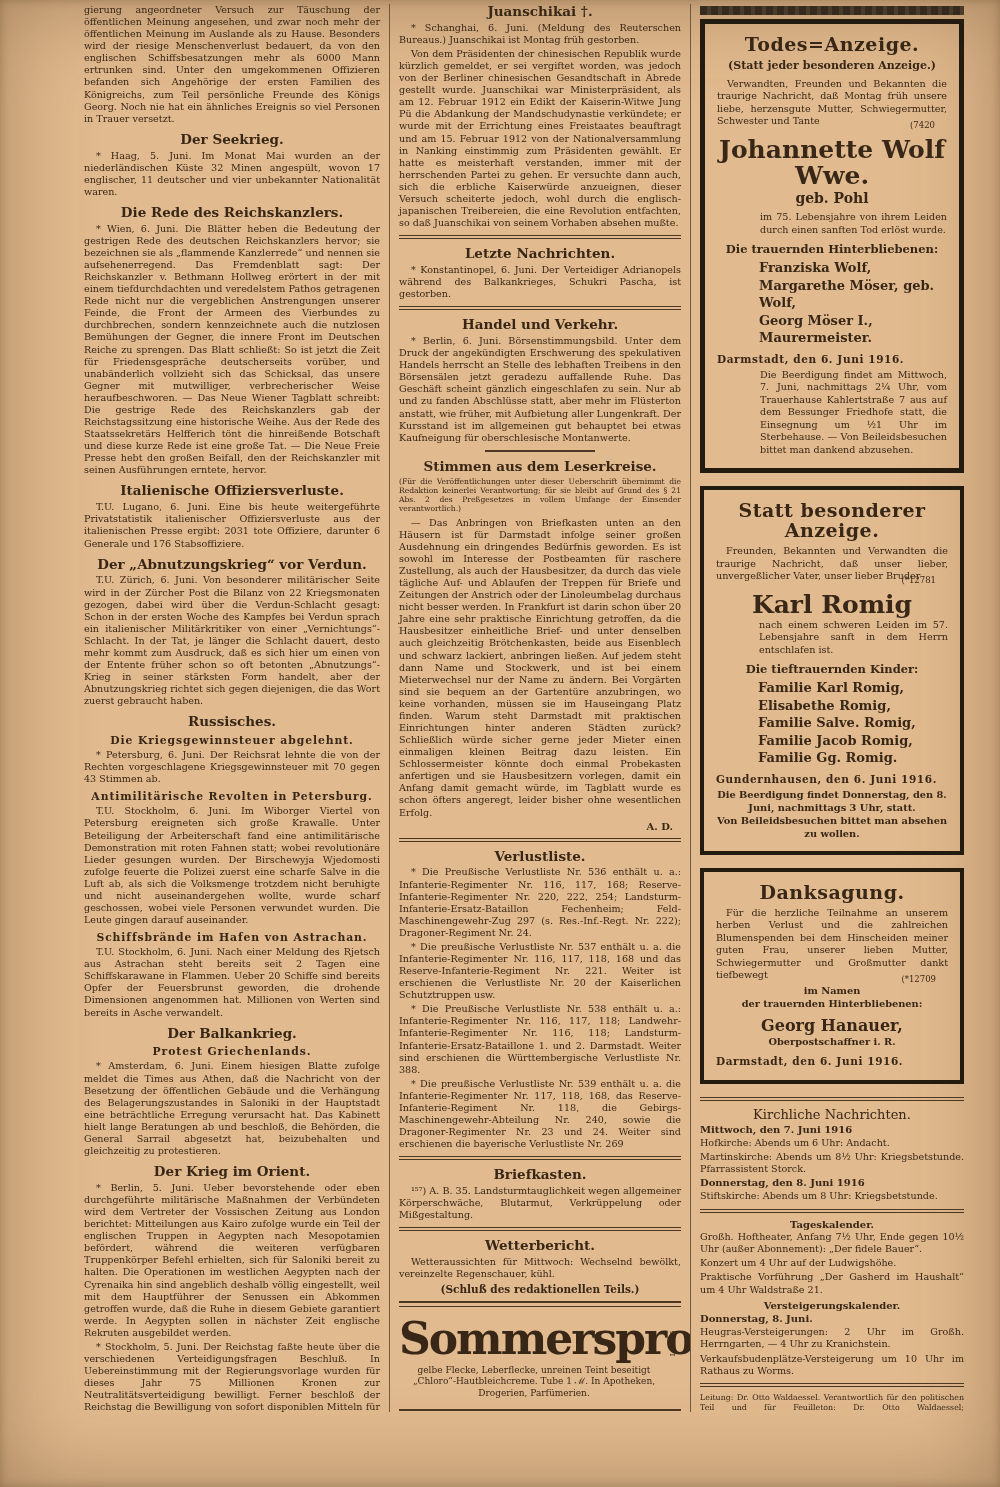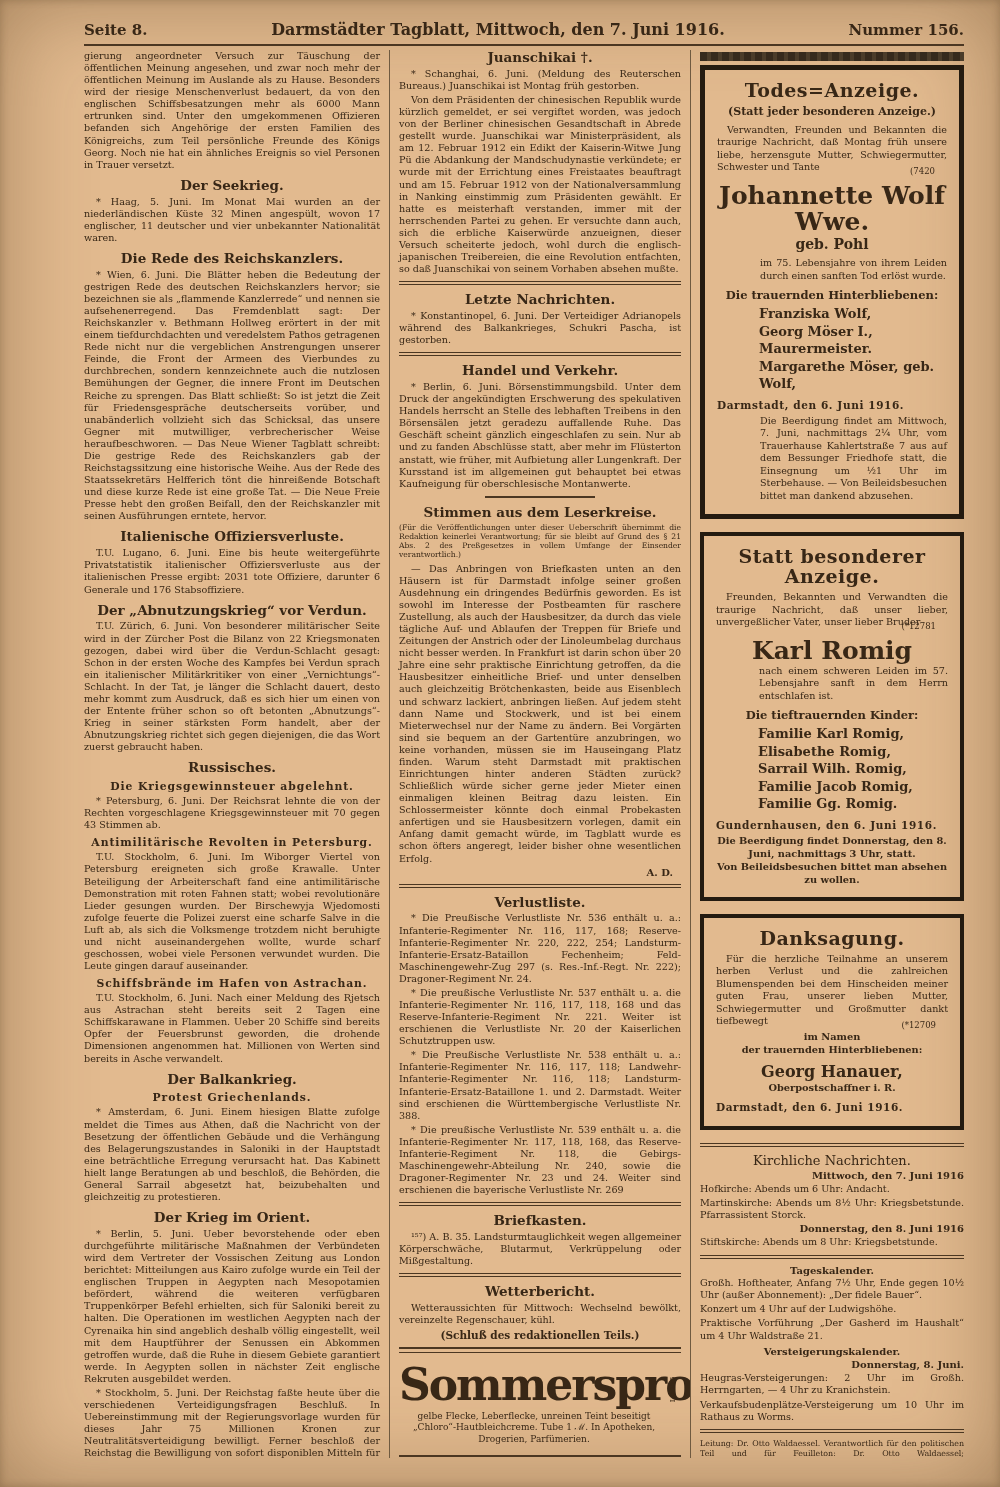--- a/index.html
+++ b/index.html
@@ -47,35 +47,30 @@
   .death-p.noind{text-indent:0;margin-left:43px;}
   .num-right{text-align:right;font-size:8.5px;margin:-11px 12px 0;}
   .dead-name{font-size:25px;font-weight:bold;text-align:center;margin:7px 0 1px;line-height:1.05;}
   .dead-name2{font-size:14px;font-weight:bold;text-align:center;margin-bottom:5px;}
   .mourn-label{font-weight:bold;text-align:center;font-size:11.5px;margin:6px 0 3px;}
   .mourn{font-weight:bold;font-size:13px;margin-left:42px;line-height:1.35;}
   .place{font-size:10.5px;font-weight:bold;margin:6px 0 4px;letter-spacing:.6px;}
   .death-center{text-align:center;font-size:9.8px;font-weight:bold;line-height:1.3;margin:1px 0;}
 
   .kn-h{font-size:13px;font-weight:normal;text-align:center;margin:4px 0 2px;}
-  .kn-date{text-align:right;font-size:10px;font-weight:bold;margin:2px 0;}
+  .kn-date{text-align:left;font-size:10px;font-weight:bold;margin:2px 0;}
   .kn-p{font-size:9.6px;line-height:1.28;margin:0 0 2px;text-align:justify;}
   .cal-h{font-size:10px;font-weight:bold;text-align:center;margin:4px 0 1px;}
   .imp{font-size:7.9px;line-height:1.25;text-align:justify;margin:0 0 2px;}
 </style>
 </head>
 <body>
 
 <div class="sheet">
 
-  <div class="masthead">
-    <span class="side">Seite 8.</span>
-    <span class="title">Darmstädter Tagblatt, Mittwoch, den 7. Juni 1916.</span>
-    <span class="side">Nummer 156.</span>
-  </div>
 
   <div class="cols">
 
     <div class="col col-left">
       <p class="p" style="text-indent:0">gierung angeordneter Versuch zur Täuschung der öffentlichen Meinung angesehen, und zwar noch mehr der öffentlichen Meinung im Auslande als zu Hause. Besonders wird der riesige Menschenverlust bedauert, da von den englischen Schiffsbesatzungen mehr als 6000 Mann ertrunken sind. Unter den umgekommenen Offizieren befanden sich Angehörige der ersten Familien des Königreichs, zum Teil persönliche Freunde des Königs Georg. Noch nie hat ein ähnliches Ereignis so viel Personen in Trauer versetzt.</p>
 
       <div class="h2">Der Seekrieg.</div>
       <p class="p">* Haag, 5. Juni. Im Monat Mai wurden an der niederländischen Küste 32 Minen angespült, wovon 17 englischer, 11 deutscher und vier unbekannter Nationalität waren.</p>
 
       <div class="h2">Die Rede des Reichskanzlers.</div>
@@ -158,36 +153,36 @@
       <div class="death">
         <div class="death-h">Todes=Anzeige.</div>
         <div class="death-sub">(Statt jeder besonderen Anzeige.)</div>
         <p class="death-p">Verwandten, Freunden und Bekannten die traurige Nachricht, daß Montag früh unsere liebe, herzensgute Mutter, Schwiegermutter, Schwester und Tante</p>
         <div class="num-right">(7420</div>
         <div class="dead-name">Johannette Wolf Wwe.</div>
         <div class="dead-name2">geb. Pohl</div>
         <p class="death-p noind">im 75. Lebensjahre von ihrem Leiden durch einen sanften Tod erlöst wurde.</p>
         <div class="mourn-label">Die trauernden Hinterbliebenen:</div>
         <div class="mourn">Franziska Wolf,</div>
+        <div class="mourn">Margarethe Möser, geb. Wolf,</div>
         <div class="mourn">Georg Möser I., Maurermeister.</div>
-        <div class="mourn">Margarethe Möser, geb. Wolf,</div>
         <div class="place">Darmstadt, den 6. Juni 1916.</div>
         <p class="death-p noind">Die Beerdigung findet am Mittwoch, 7. Juni, nachmittags 2¼ Uhr, vom Trauerhause Kahlertstraße 7 aus auf dem Bessunger Friedhofe statt, die Einsegnung um ½1 Uhr im Sterbehause. — Von Beileidsbesuchen bittet man dankend abzusehen.</p>
       </div>
 
       <div class="death mid">
         <div class="death-h">Statt besonderer Anzeige.</div>
         <p class="death-p">Freunden, Bekannten und Verwandten die traurige Nachricht, daß unser lieber, unvergeßlicher Vater, unser lieber Bruder</p>
         <div class="num-right">(*12781</div>
         <div class="dead-name">Karl Romig</div>
         <p class="death-p noind">nach einem schweren Leiden im 57. Lebensjahre sanft in dem Herrn entschlafen ist.</p>
         <div class="mourn-label">Die tieftrauernden Kinder:</div>
         <div class="mourn">Familie Karl Romig,</div>
         <div class="mourn">Elisabethe Romig,</div>
-        <div class="mourn">Sarrail Wilh. Romig,</div>
+        <div class="mourn">Familie Salve. Romig,</div>
         <div class="mourn">Familie Jacob Romig,</div>
         <div class="mourn">Familie Gg. Romig.</div>
         <div class="place">Gundernhausen, den 6. Juni 1916.</div>
         <div class="death-center">Die Beerdigung findet Donnerstag, den 8. Juni, nachmittags 3 Uhr, statt.</div>
         <div class="death-center">Von Beileidsbesuchen bittet man absehen zu wollen.</div>
       </div>
 
       <div class="death mid">
         <div class="death-h">Danksagung.</div>
         <p class="death-p">Für die herzliche Teilnahme an unserem herben Verlust und die zahlreichen Blumenspenden bei dem Hinscheiden meiner guten Frau, unserer lieben Mutter, Schwiegermutter und Großmutter dankt tiefbewegt</p>

